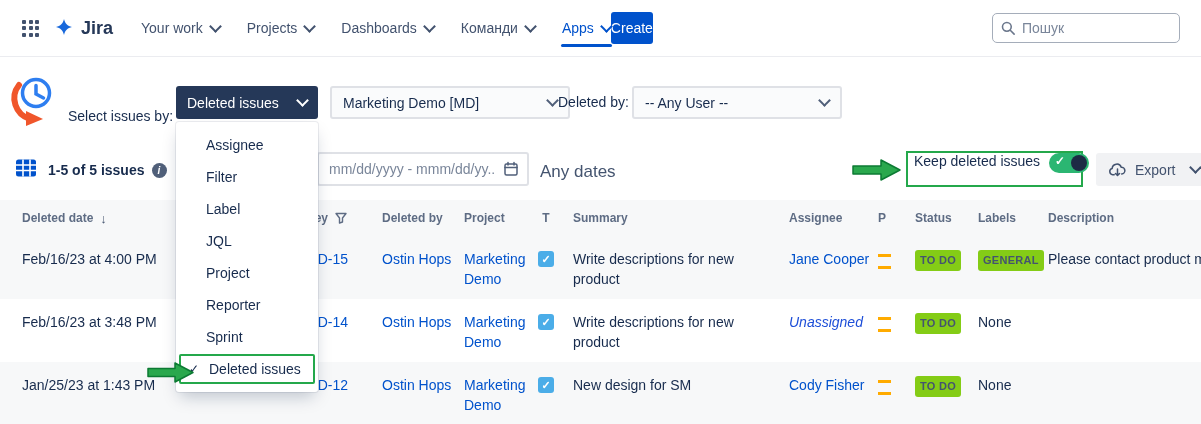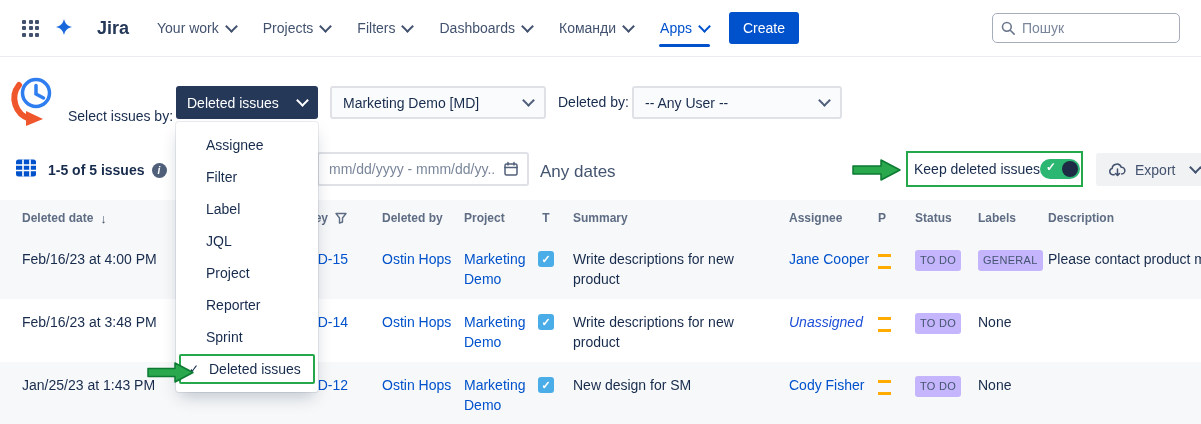--- a/index.html
+++ b/index.html
@@ -4,33 +4,33 @@
 <style>
   html,body{margin:0;padding:0;background:#fff;}
   #app{position:relative;width:1201px;height:424px;overflow:hidden;background:#fff;
        font-family:"Liberation Sans", sans-serif;color:#172B4D;}
   
   .topbar{position:absolute;top:0;left:0;right:0;height:56px;background:#fff;
           border-bottom:1px solid #EBECF0;display:flex;align-items:center;z-index:5;}
   .grid9{width:17px;height:17px;display:grid;grid-template-columns:repeat(3,4px);
          grid-template-rows:repeat(3,4px);gap:2.5px;margin:0 14px 0 22px;cursor:pointer;}
   .grid9 span{background:#42526E;border-radius:1px;}
-  .logo{display:flex;align-items:center;gap:22px;margin-right:28px;cursor:pointer;}
+  .logo{display:flex;align-items:center;gap:6px;margin-right:28px;cursor:pointer;}
   .logo-text{font-size:18px;font-weight:600;color:#253858;}
   .nav{display:flex;align-items:center;gap:27px;height:56px;}
   .nav-item{position:relative;height:56px;display:flex;align-items:center;font-size:14px;
             font-weight:500;color:#42526E;cursor:pointer;white-space:nowrap;}
   .nav-item.active{color:#0052CC;}
   .nav-item.active::after{content:"";position:absolute;left:-1px;right:-1px;bottom:9px;
             height:3px;border-radius:2px;background:#0052CC;}
   .chev{display:inline-block;width:7px;height:7px;border-right:2px solid currentColor;
         border-bottom:2px solid currentColor;transform:rotate(45deg);margin-left:8px;
         position:relative;top:-2px;}
-  .btn-create{margin-left:20px;background:#0052CC;color:#fff;border:none;border-radius:3px;
-        height:32px;padding:0 14px;font-size:14px;font-weight:500;cursor:pointer;
+  .btn-create{background:#0052CC;color:#fff;border:none;border-radius:3px;
+        height:32px;padding:0 0;font-size:14px;font-weight:500;cursor:pointer;
         font-family:inherit;}
   .search{position:absolute;right:21px;top:13px;width:188px;height:30px;box-sizing:border-box;
         border:1px solid #A5ADBA;border-radius:5px;display:flex;align-items:center;
         padding:0 8px;gap:5px;background:#fff;}
   .search input{border:none;outline:none;flex:1;min-width:0;font:inherit;font-size:14px;
         color:#172B4D;background:transparent;}
   input::placeholder{color:#7A869A;opacity:1;}
   
   .fb-label{position:absolute;font-size:14px;color:#172B4D;}
   .dd{position:absolute;height:33px;box-sizing:border-box;border-radius:3px;display:flex;
@@ -45,21 +45,21 @@
   .info-i{width:15px;height:15px;border-radius:50%;background:#505F79;color:#fff;font-size:10px;
          font-weight:700;display:flex;align-items:center;justify-content:center;
          font-style:italic;cursor:pointer;}
   .date-field{position:absolute;left:317px;top:152px;width:212px;height:34px;box-sizing:border-box;
          background:#fff;border:2px solid #DFE1E6;border-radius:3px;display:flex;
          align-items:center;padding:0 8px;gap:6px;z-index:1;}
   .date-field input{border:none;outline:none;flex:1;min-width:0;font:inherit;font-size:14px;
          color:#172B4D;background:transparent;}
   .any-dates{position:absolute;left:540px;top:162px;font-size:17px;color:#44546F;}
   .keep-box{position:absolute;left:906px;top:151px;width:177px;height:36px;box-sizing:border-box;
-         border:2px solid #24A84B;display:flex;align-items:center;padding:0 6px;
+         border:2px solid #24A84B;display:flex;align-items:flex-start;gap:9px;padding:0 6px;
          background:#fff;}
   .keep-label{font-size:14px;color:#172B4D;white-space:nowrap;}
   .toggle{position:relative;width:40px;height:20px;border-radius:10px;background:#2BB672;
          cursor:pointer;flex:0 0 auto;}
   .toggle .tg-check{position:absolute;left:6px;top:1px;color:#fff;font-size:12px;font-weight:700;}
   .toggle .tg-knob{position:absolute;right:2px;top:2px;width:16px;height:16px;border-radius:50%;
          background:#1D2B45;}
   .btn-export{position:absolute;left:1096px;top:153px;height:33px;background:#F1F2F4;border:none;
          border-radius:3px;display:flex;align-items:center;gap:8px;padding:0 12px;font-size:14px;
          font-weight:500;color:#42526E;cursor:pointer;font-family:inherit;}
@@ -77,21 +77,21 @@
   .c-proj{padding-left:12px;}
   .c-type{display:flex;justify-content:center;}
   .c-sum{padding-left:13px;}
   .c-asg{padding-left:12px;white-space:nowrap;}
   .c-p{padding-left:13px;}
   .c-status{padding-left:13px;white-space:nowrap;}
   .c-labels{padding-left:13px;white-space:nowrap;}
   .c-desc{padding-left:13px;white-space:nowrap;overflow:hidden;}
   .link{color:#0052CC;cursor:pointer;text-decoration:none;}
   .unassigned{font-style:italic;color:#1d4ed8;}
-  .badge{display:inline-block;background:#c4b5fd;color:#44546F;font-size:11px;font-weight:400;
+  .badge{display:inline-block;background:#84cc16;color:#44546F;font-size:11px;font-weight:700;
        letter-spacing:.3px;padding:4px 5px;border-radius:3px;line-height:13px;}
   .type-ic{width:16px;height:16px;margin-top:2px;border-radius:3px;background:#4BADE8;color:#fff;
        font-size:11px;font-weight:700;display:flex;align-items:center;justify-content:center;}
   .prio{display:inline-block;width:13px;height:9px;margin-top:5px;border-top:3px solid #FFAB00;
        border-bottom:3px solid #FFAB00;}
   .sort-arrow{margin-left:7px;font-weight:700;color:#44546F;font-size:13px;}
   .funnel{margin-left:7px;cursor:pointer;}
   
   .menu{position:absolute;left:176px;top:122px;width:142px;box-sizing:border-box;background:#fff;
        border-radius:3px;padding:7px 0;z-index:20;
@@ -129,24 +129,20 @@
       </span>
       <span class="logo-text">Jira</span>
     </div>
     <div class="nav">
       <div class="nav-item">
         <span>Your work</span>
         <span class="chev"></span>
       </div>
       <div class="nav-item">
         <span>Projects</span>
-        <span class="chev"></span>
-      </div>
-      <div class="nav-item">
-        <span>Filters</span>
         <span class="chev"></span>
       </div>
       <div class="nav-item">
         <span>Dashboards</span>
         <span class="chev"></span>
       </div>
       <div class="nav-item">
         <span>Команди</span>
         <span class="chev"></span>
       </div>
@@ -175,21 +171,21 @@
       <path d="M20 39 L37 47 L20 54 Z" fill="#F0562B"></path>
     </svg>
   </div>
   <div class="fb-label" style="left:68px;top:108px;">Select issues by:</div>
 
   <div class="dd dd-dark" style="left:176px;top:86px;width:142px;">
     <span>Deleted issues</span>
     <span class="chev"></span>
   </div>
 
-  <div class="dd dd-light" style="left:330px;top:86px;width:216px;">
+  <div class="dd dd-light" style="left:330px;top:86px;width:240px;">
     <span>Marketing Demo [MD]</span>
     <span class="chev"></span>
   </div>
 
   <div class="fb-label" style="left:558px;top:94px;">Deleted by:</div>
 
   <div class="dd dd-light" style="left:632px;top:86px;width:210px;">
     <span>-- Any User --</span>
     <span class="chev"></span>
   </div>

